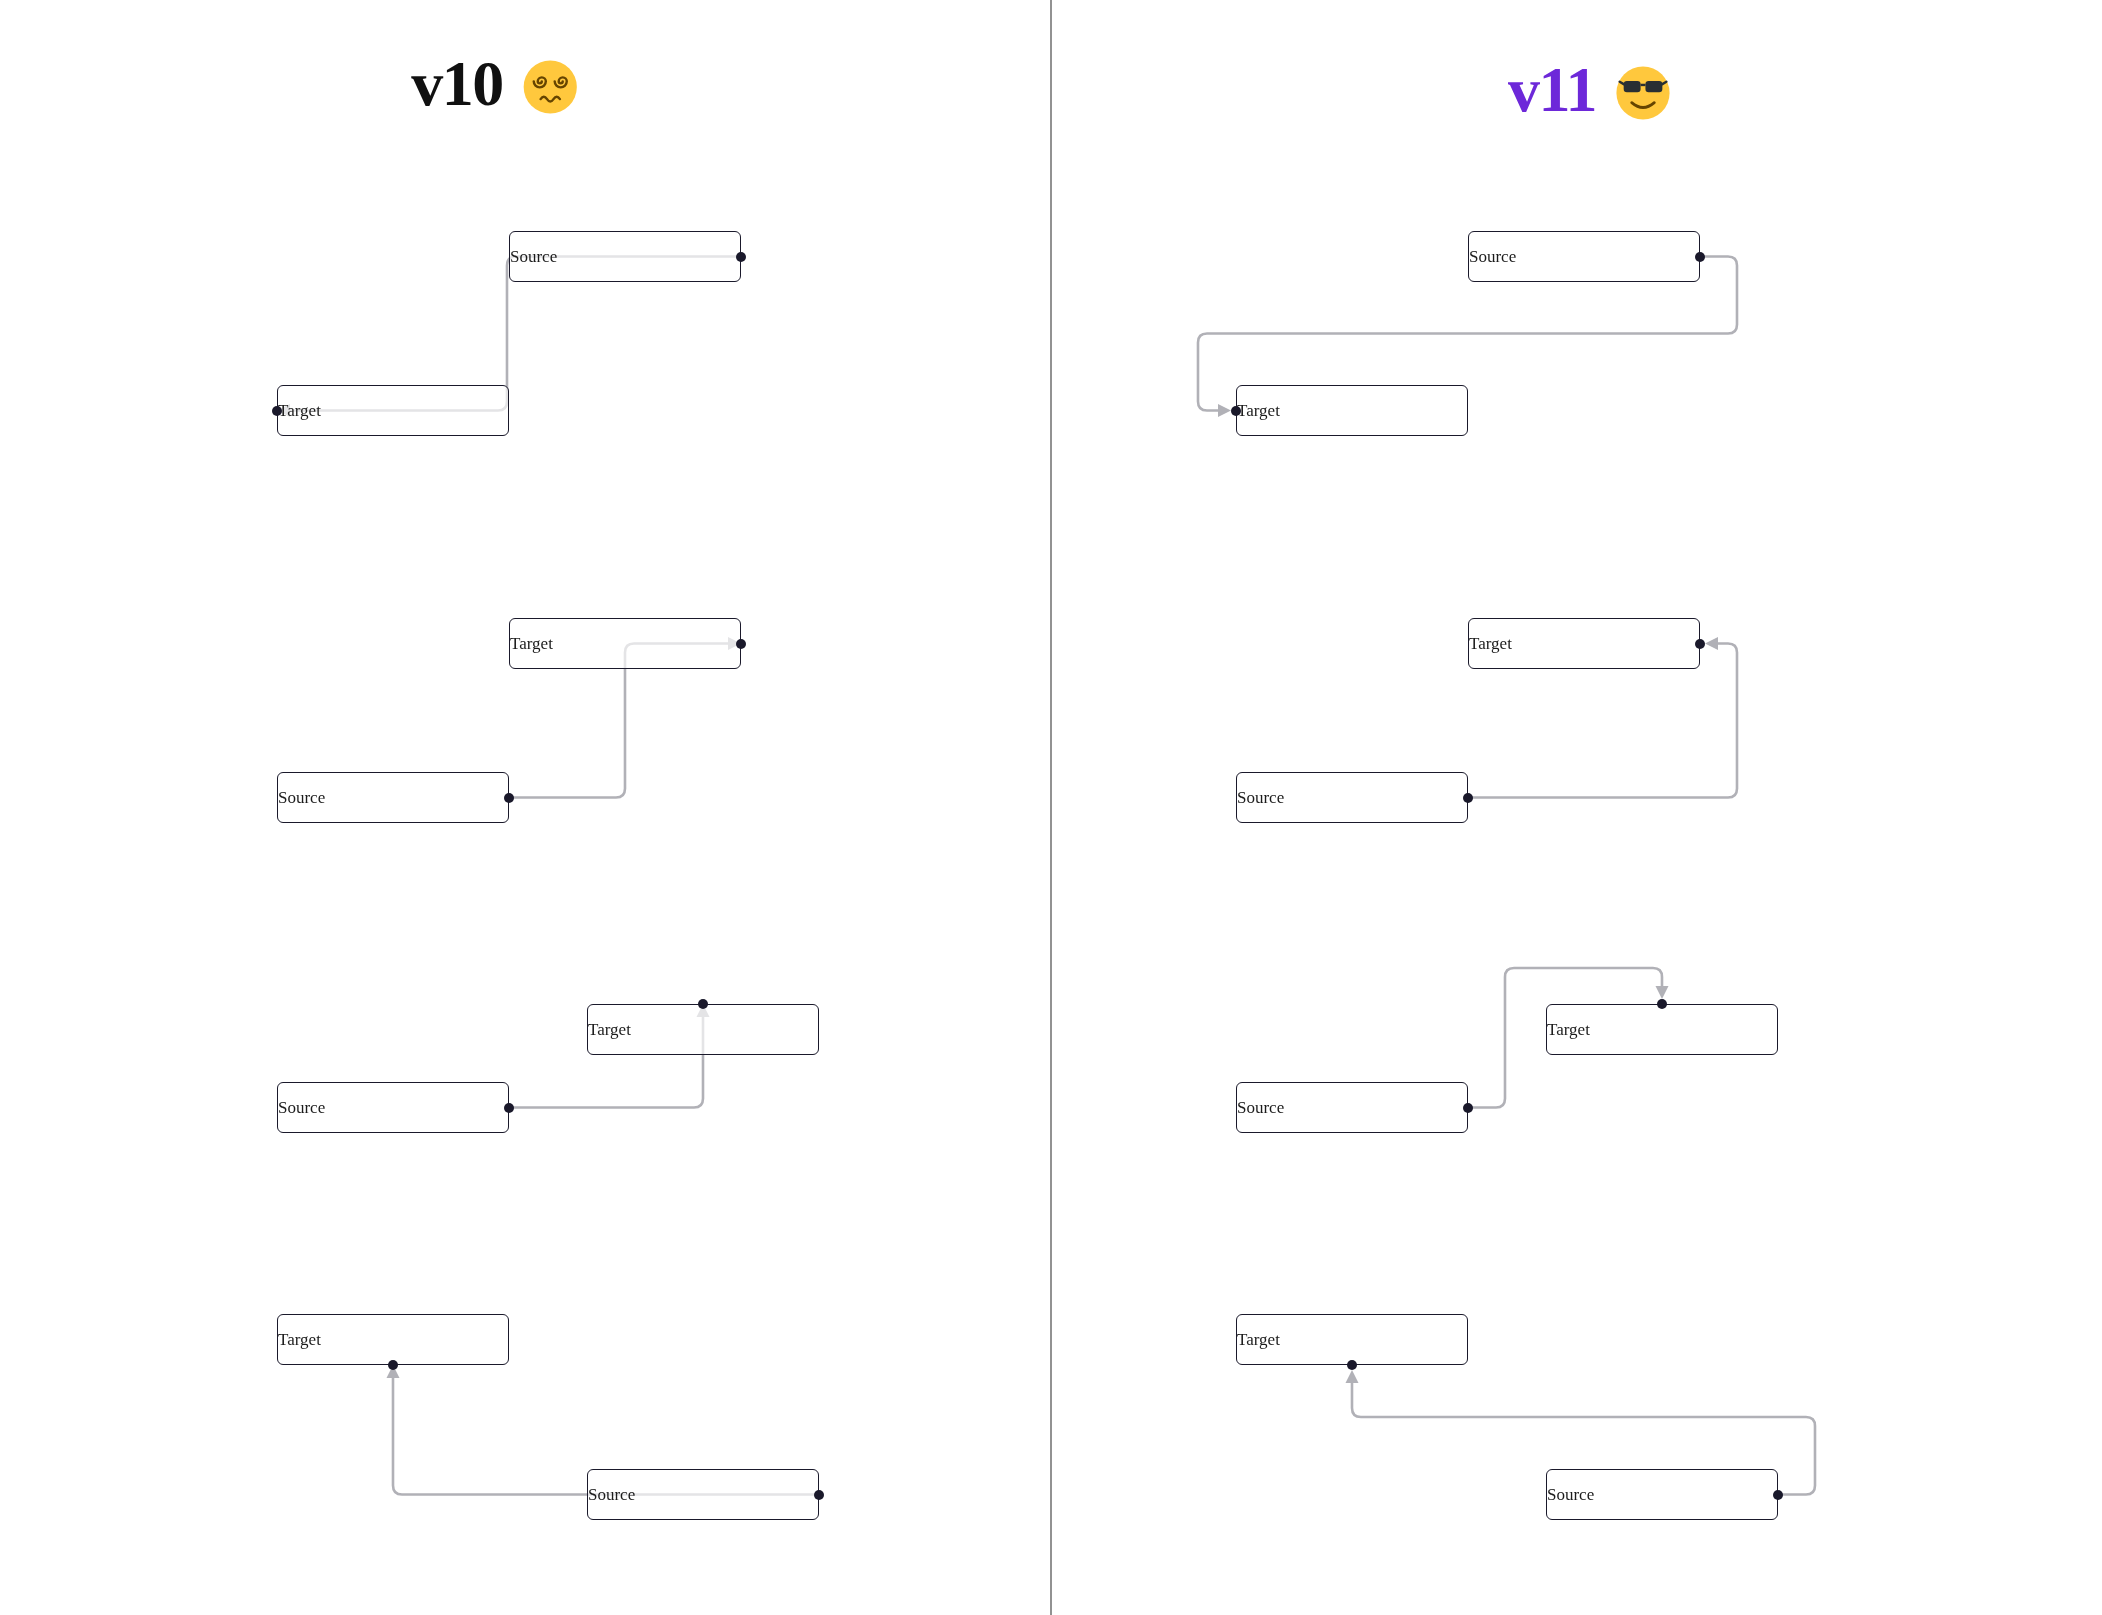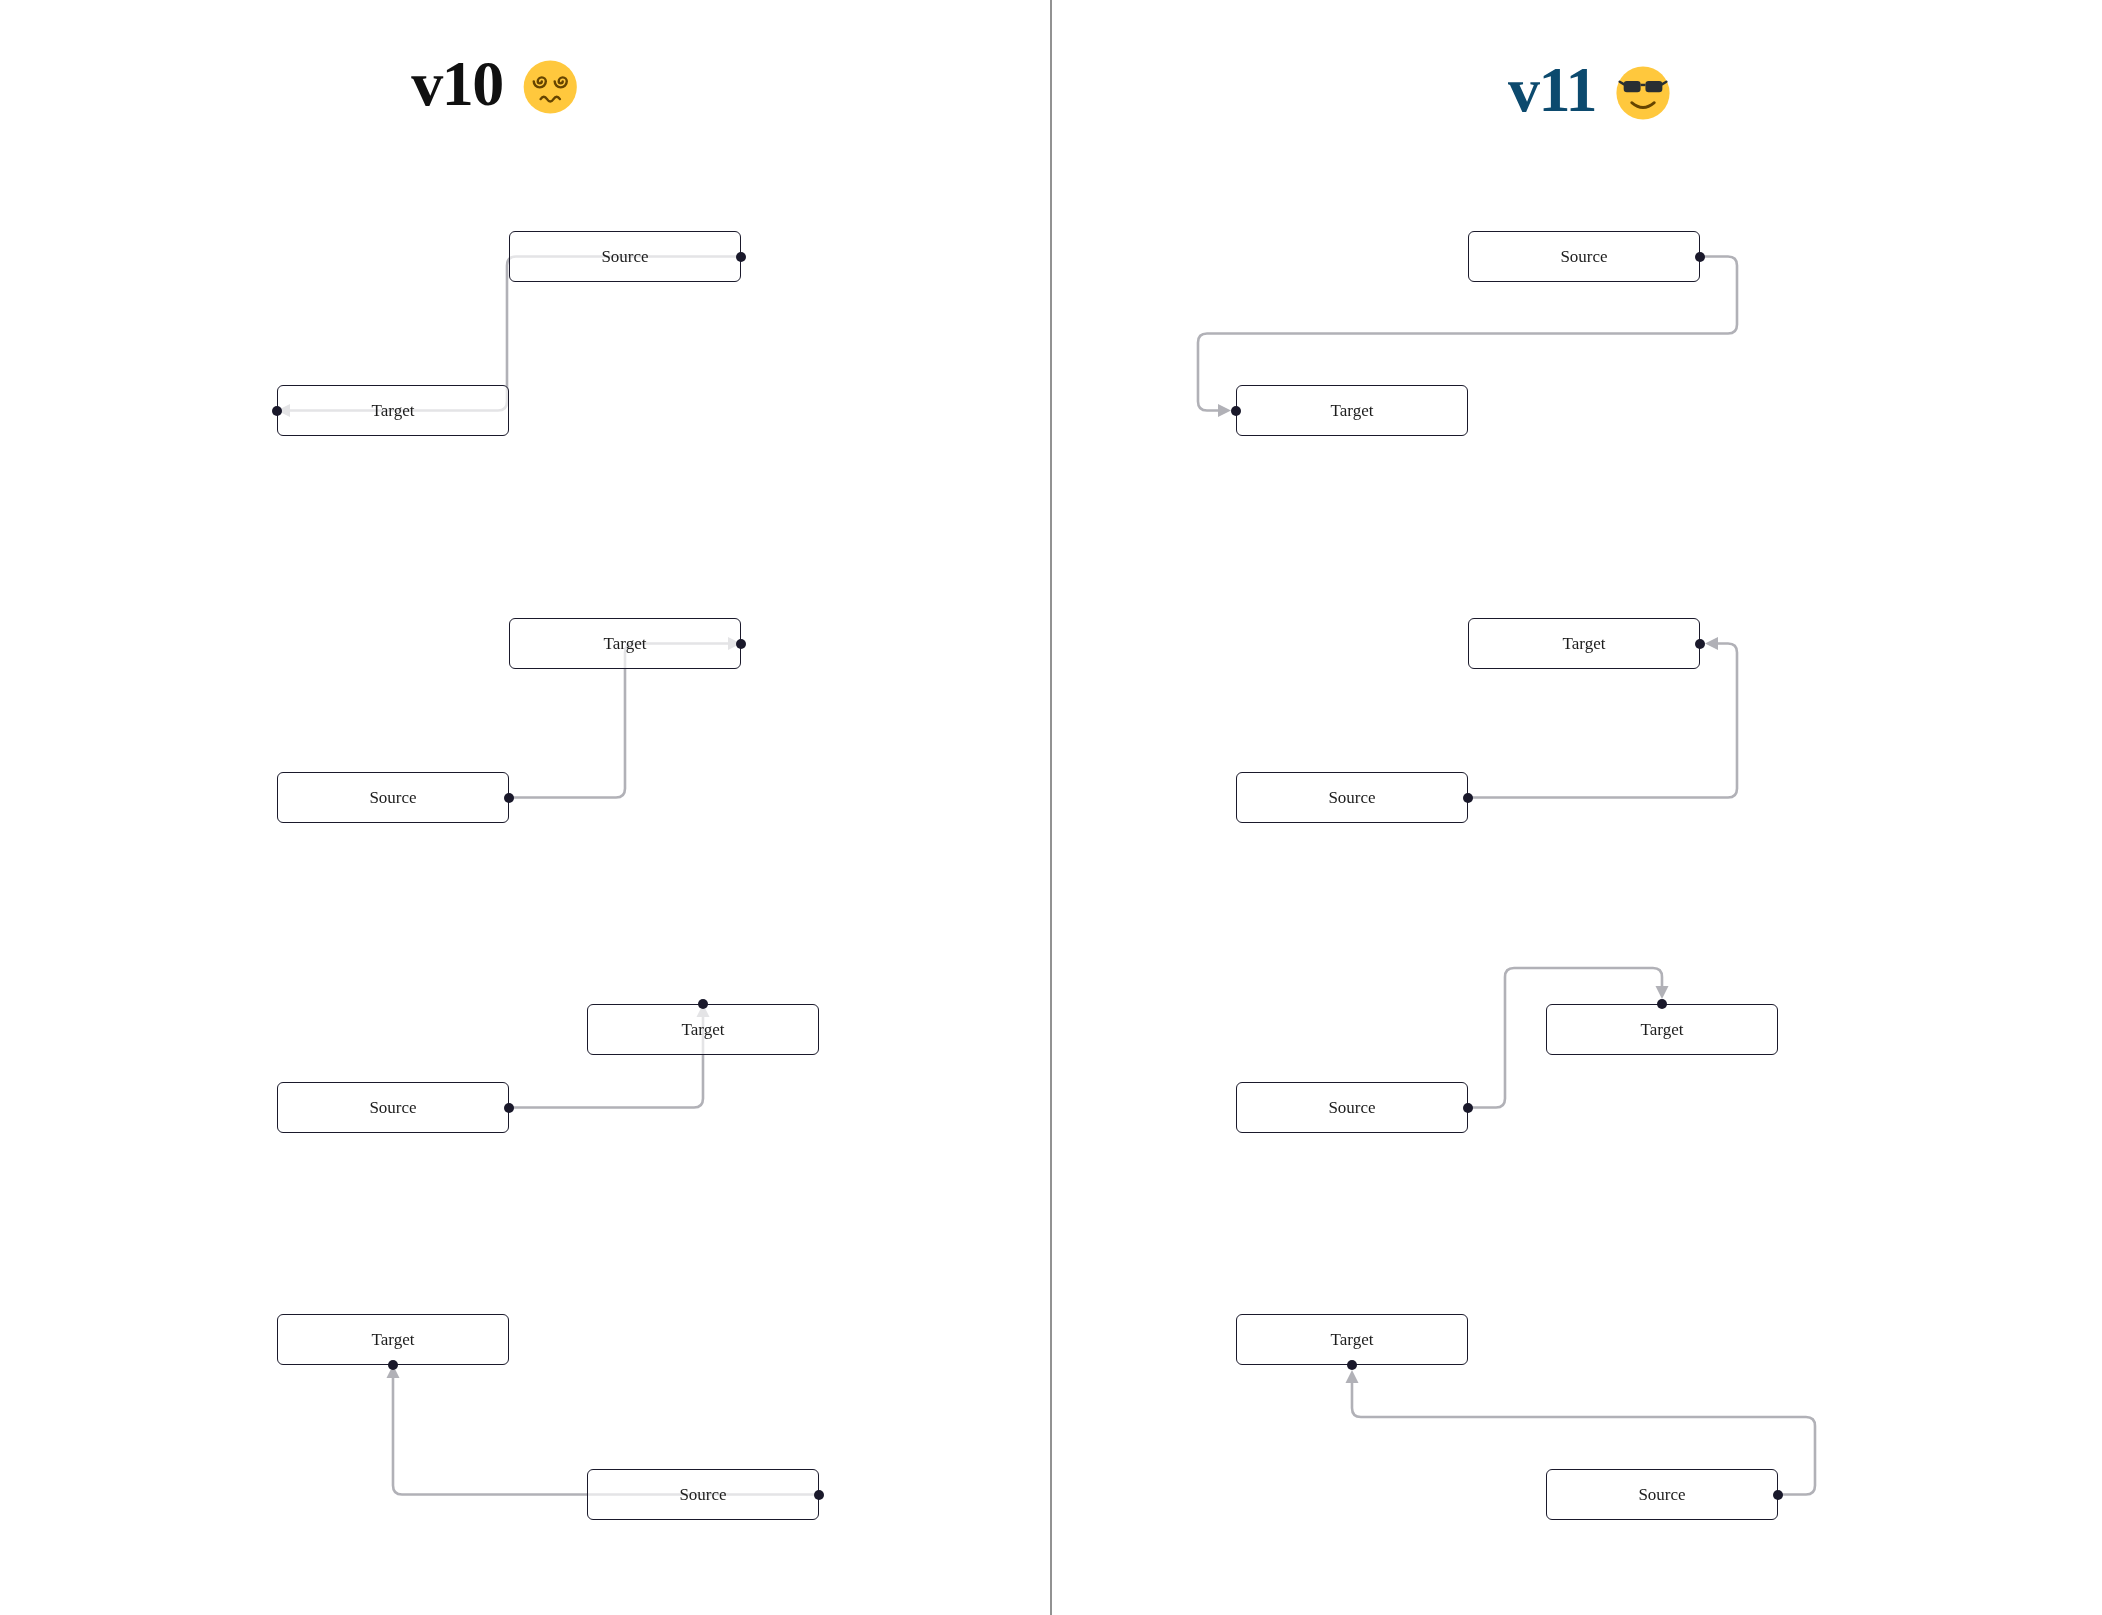--- a/index.html
+++ b/index.html
@@ -13,21 +13,21 @@
   .divider{position:absolute;top:0;z-index:0;}
   .col-title{
     position:absolute;z-index:2;display:flex;align-items:center;gap:18px;
     transform:translateX(-50%);
     font-weight:700;font-size:64px;letter-spacing:-1.5px;line-height:1;
     white-space:nowrap;
   }
   .col-title .emoji{display:inline-flex;transform:translateY(3px);}
   .node{
     position:absolute;z-index:2;box-sizing:border-box;
-    display:flex;align-items:center;justify-content:center;
+    display:flex;align-items:center;
     border-radius:6px;
   }
   .node span{font-size:17px;}
   .handle{
     position:absolute;z-index:3;border-radius:50%;
     transform:translate(-50%,-50%);
   }
 </style>
 </head>
 <body>
@@ -57,21 +57,21 @@
     <span>v10</span>
     <span class="emoji" id="emoji-0" title="😵‍💫">
         <svg width="58" height="58" viewBox="0 0 72 72">
           <circle cx="36" cy="36" r="33" fill="#FFC83D"></circle>
           <path d="M25.5 29 a2.5 2.5 0 1 1 -5 0 a5 5 0 1 1 10 0 a7.5 7.5 0 1 1 -15 0" fill="none" stroke="#664500" stroke-width="3" stroke-linecap="round"></path>
           <path d="M51.5 29 a2.5 2.5 0 1 1 -5 0 a5 5 0 1 1 10 0 a7.5 7.5 0 1 1 -15 0" fill="none" stroke="#664500" stroke-width="3" stroke-linecap="round"></path>
           <path d="M24 51 q4 -6 8 0 q4 6 8 0 q4 -6 8 0" fill="none" stroke="#664500" stroke-width="3" stroke-linecap="round"></path>
         </svg>
       </span>
   </div>
-  <div class="col-title" id="title-1" style="left: 1590px; top: 58px; color: #0c4a6e;">
+  <div class="col-title" id="title-1" style="left: 1590px; top: 58px; color: #6d28d9;">
     <span>v11</span>
     <span class="emoji" id="emoji-1" title="😎">
         <svg width="58" height="58" viewBox="0 0 72 72">
           <circle cx="36" cy="36" r="33" fill="#FFC83D"></circle>
           <path d="M12 25 L7 22 M60 25 L65 22" stroke="#292F33" stroke-width="3" stroke-linecap="round"></path>
           <rect x="12" y="21" width="21" height="14" rx="4" fill="#292F33"></rect>
           <rect x="39" y="21" width="21" height="14" rx="4" fill="#292F33"></rect>
           <path d="M33 26 h6" stroke="#292F33" stroke-width="3"></path>
           <path d="M22 48 q14 12 28 0" fill="none" stroke="#664500" stroke-width="3.5" stroke-linecap="round"></path>
         </svg>

